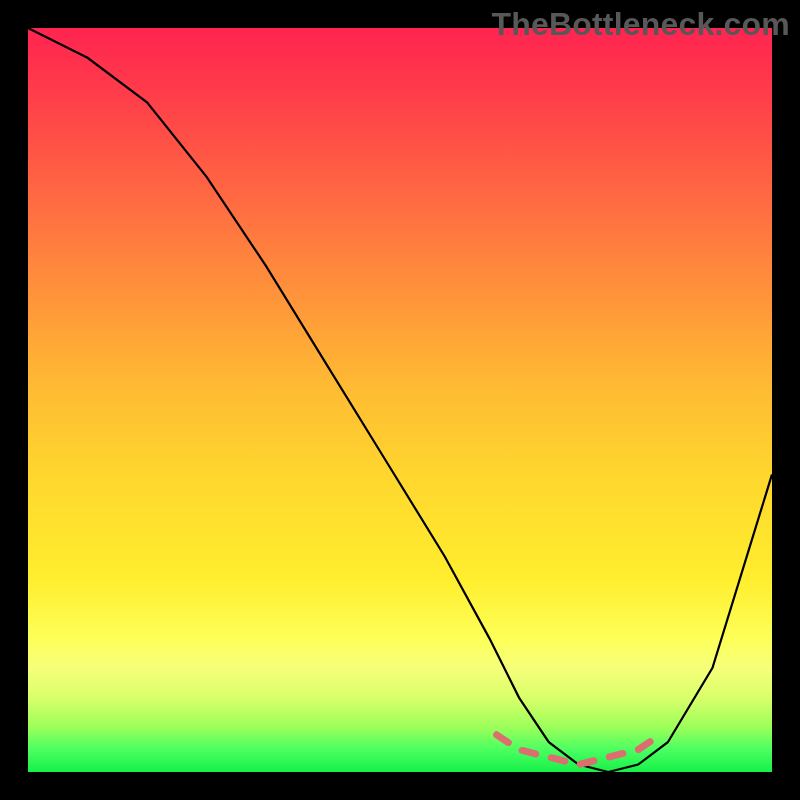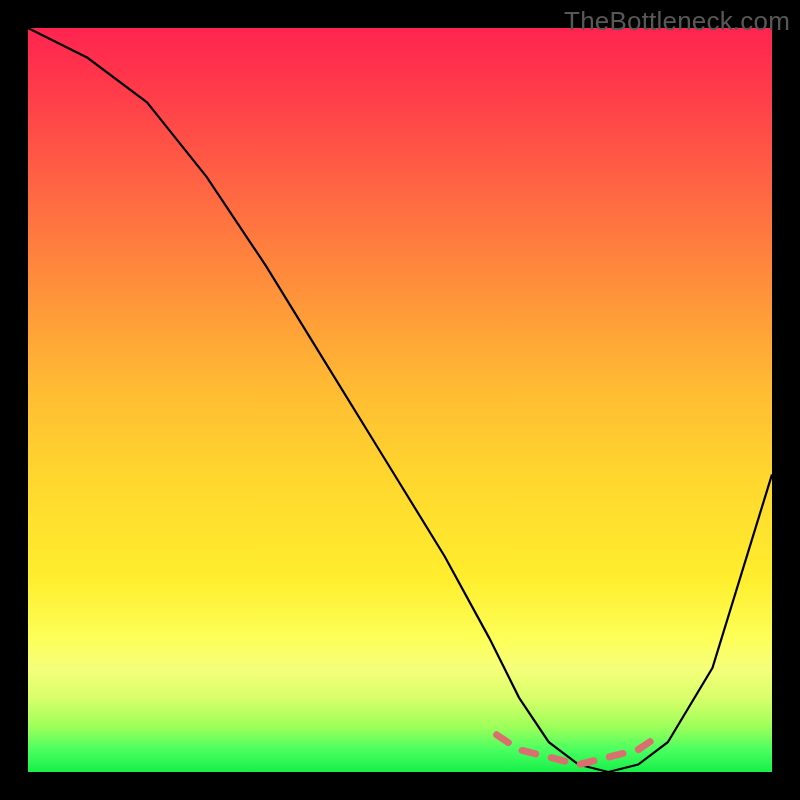--- a/index.html
+++ b/index.html
@@ -3,22 +3,22 @@
 <meta charset="utf-8">
 <style>
   * { margin: 0; padding: 0; box-sizing: border-box; }
   html, body { width: 800px; height: 800px; overflow: hidden; background: #000; }
   .wrap { position: relative; width: 800px; height: 800px; background: #000; }
   .watermark {
     position: absolute;
     top: 6px;
     right: 10px;
     font-family: Arial, Helvetica, sans-serif;
-    font-size: 26px;
-    font-weight: 400;
+    font-size: 32px;
+    font-weight: 700;
     color: #585858;
     letter-spacing: 0.2px;
     z-index: 3;
   }
   .plot {
     position: absolute;
     left: 28px;
     top: 28px;
     width: 744px;
     height: 744px;

